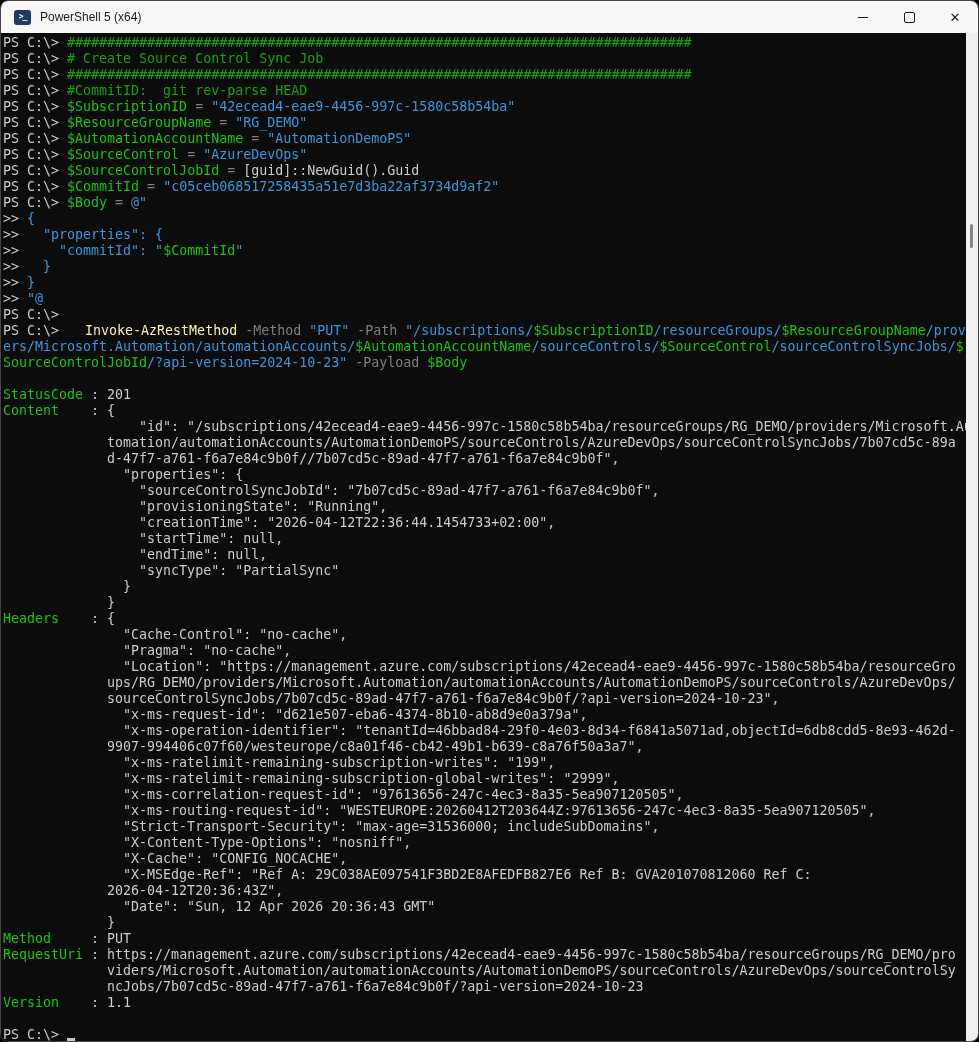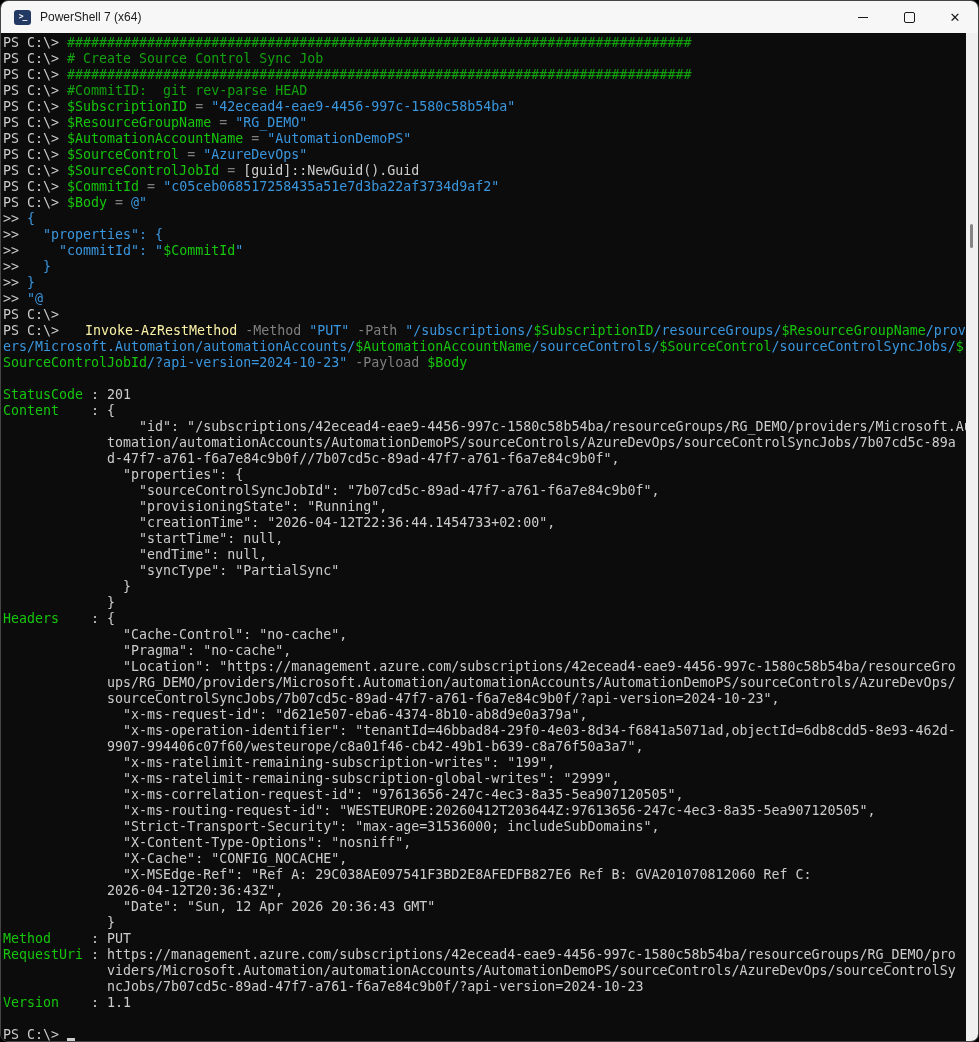--- a/index.html
+++ b/index.html
@@ -94,21 +94,21 @@
 </style>
 </head>
 <body>
 
 <div class="window">
 
   <div class="titlebar">
     <div class="ps-icon">
       <span>&gt;_</span>
     </div>
-    <span class="title-text">PowerShell 7 (x64)</span>
+    <span class="title-text">PowerShell 5 (x64)</span>
     <div class="caption-buttons">
       <div class="cap-btn">
         <div class="glyph-min"></div>
       </div>
       <div class="cap-btn">
         <div class="glyph-max"></div>
       </div>
       <div class="cap-btn">
         <span class="glyph-close">✕</span>
       </div>

